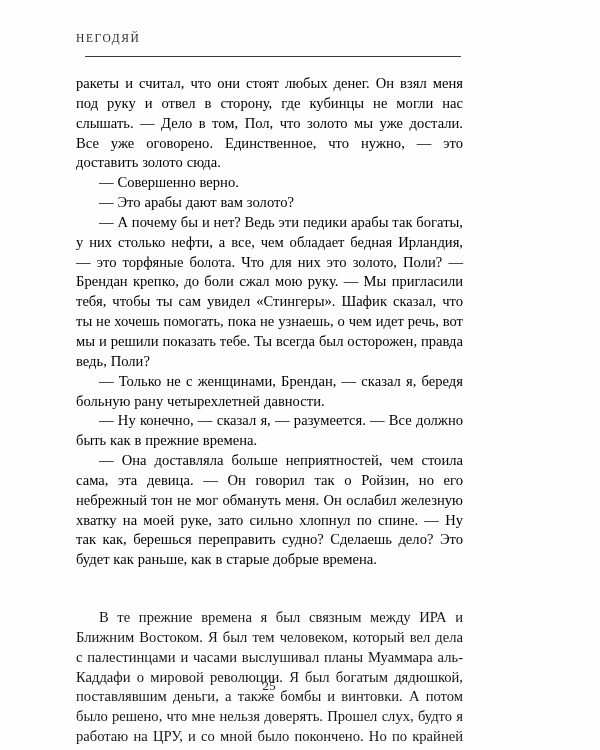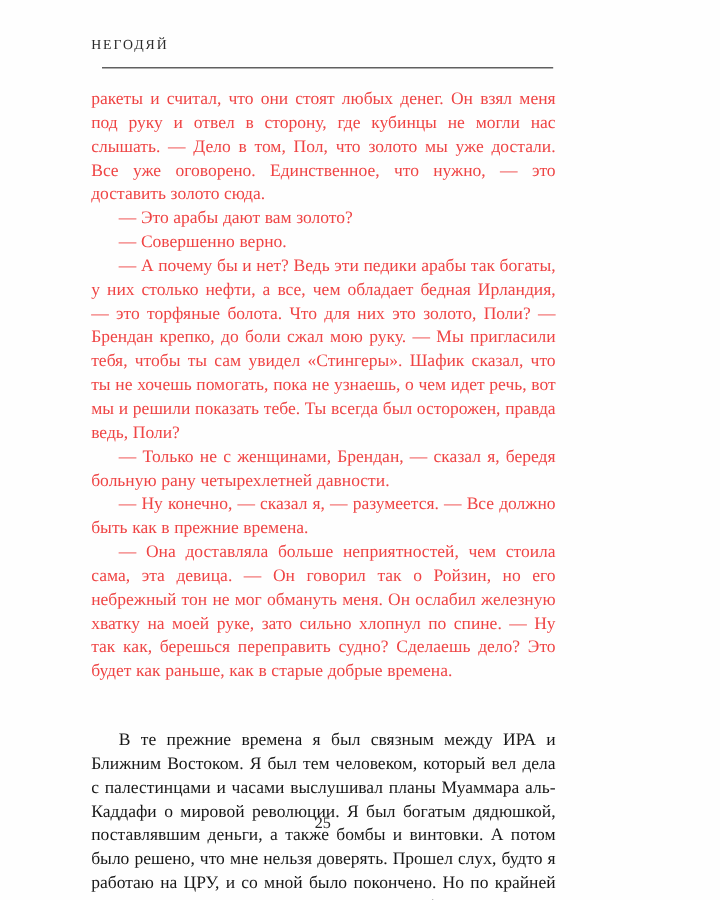--- a/index.html
+++ b/index.html
@@ -52,21 +52,21 @@
     left: 76px;
     width: 387px;
   }
 
   .para {
     margin: 0;
     font-size: 14.6px;
     line-height: 19.85px;
     text-align: justify;
     text-indent: 23px;
-    color: #ef4444;
+    color: #000000;
     -webkit-hyphens: none;
     hyphens: none;
     word-spacing: 0.2px;
   }
 
   .para.no-indent {
     text-indent: 0;
   }
 
   
@@ -97,23 +97,23 @@
   <div class="running-head">НЕГОДЯЙ</div>
 
   <div class="head-rule"></div>
 
   <div class="textblock">
 
     <p class="para no-indent">ракеты и считал, что они стоят любых денег. Он взял меня под руку и отвел в сторону, где кубинцы не могли нас слышать. — Дело в том, Пол, что золото мы уже достали. Все уже оговорено. Единственное, что нужно, — это доставить золото сюда.</p>
 
 
 
+    <p class="para">— Совершенно верно.</p>
+
     <p class="para">— Это арабы дают вам золото?</p>
-
-    <p class="para">— Совершенно верно.</p>
 
     <p class="para">— А почему бы и нет? Ведь эти педики арабы так богаты, у них столько нефти, а все, чем обладает бедная Ирландия, — это торфяные болота. Что для них это золото, Поли? — Брендан крепко, до боли сжал мою руку. — Мы пригласили тебя, чтобы ты сам увидел «Стингеры». Шафик сказал, что ты не хочешь помогать, пока не узнаешь, о чем идет речь, вот мы и решили показать тебе. Ты всегда был осторожен, правда ведь, Поли?</p>
 
     <p class="para">— Только не с женщинами, Брендан, — сказал я, бередя больную рану четырехлетней давности.</p>
 
     <p class="para">— Ну конечно, — сказал я, — разумеется. — Все должно быть как в прежние времена.</p>
 
     <p class="para">— Она доставляла больше неприятностей, чем стоила сама, эта девица. — Он говорил так о Ройзин, но его небрежный тон не мог обмануть меня. Он ослабил железную хватку на моей руке, зато сильно хлопнул по спине. — Ну так как, берешься переправить судно? Сделаешь дело? Это будет как раньше, как в старые добрые времена.</p>
 
     <div class="section-gap"></div>

